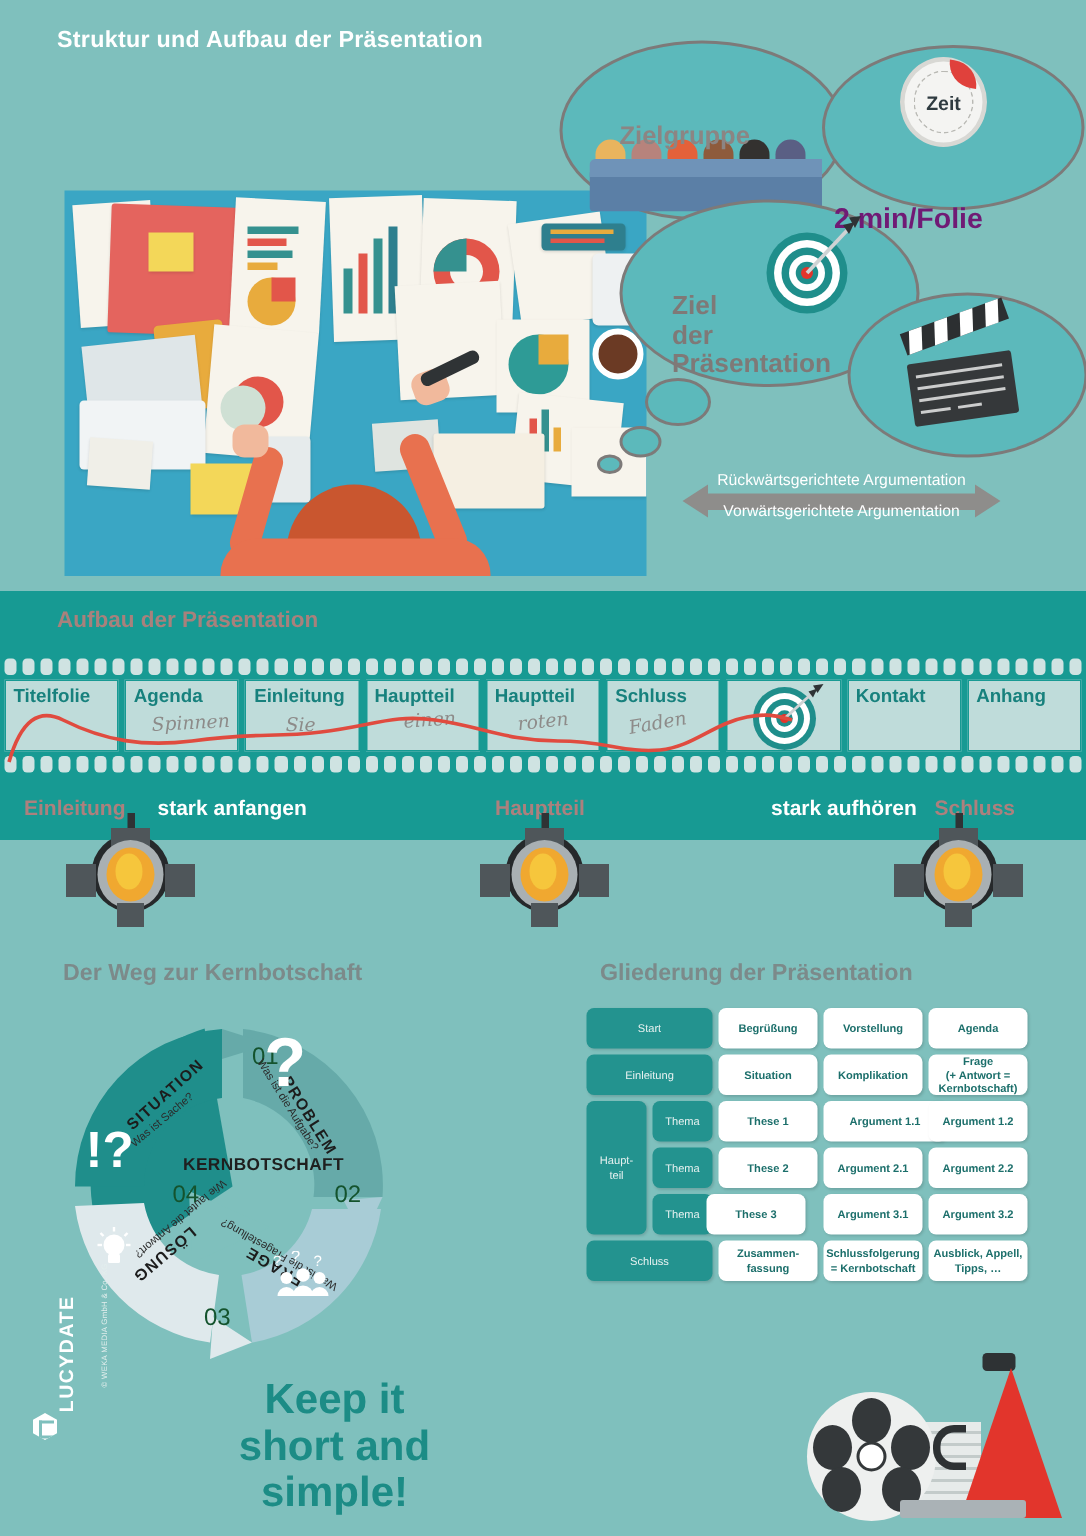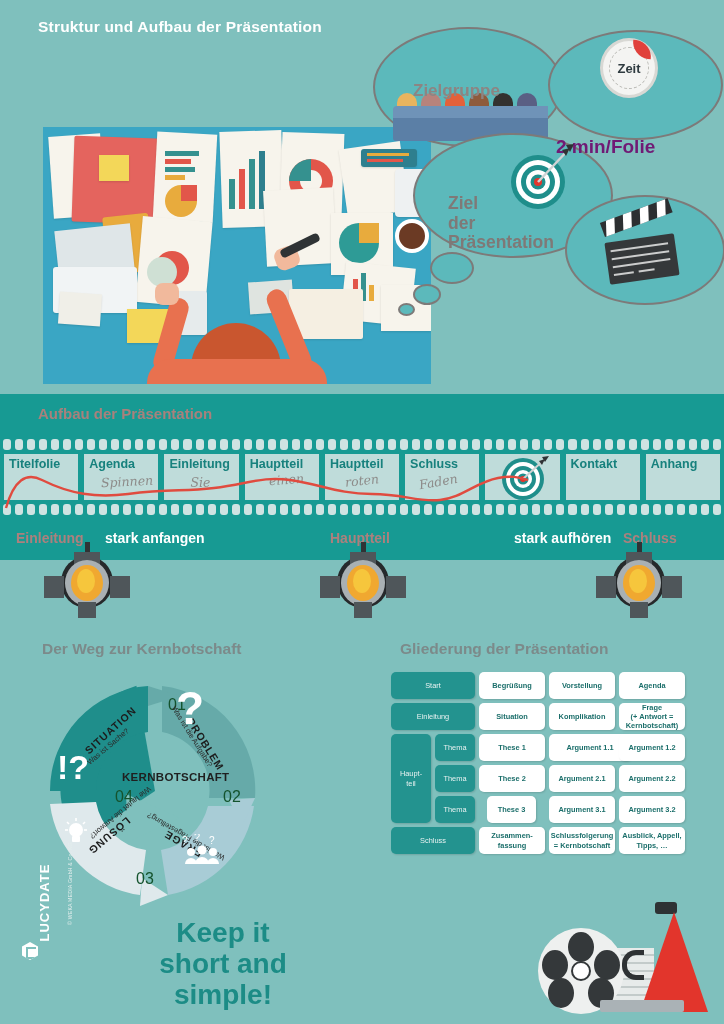--- a/index.html
+++ b/index.html
@@ -280,20 +280,27 @@
       <div class="clap-line" style="left:30px;top:32px;width:16px;"></div>
     </div>
     <div class="clap-top">
       <div class="clap-stripe" style="left:4px;"></div>
       <div class="clap-stripe" style="left:22px;"></div>
       <div class="clap-stripe" style="left:40px;"></div>
       <div class="clap-stripe" style="left:58px;"></div>
     </div>
   </div>
 
+  <div class="argbox">
+    <div class="arrow-bar"></div>
+      <div class="arrow-l"></div>
+      <div class="arrow-r"></div>
+    <div class="arg-t a">Rückwärtsgerichtete Argumentation</div>
+    <div class="arg-t b">Vorwärtsgerichtete Argumentation</div>
+  </div>
 
   <div class="band-aufbau">
     <div class="t">Aufbau der Präsentation</div>
   </div>
 
   <div class="filmstrip">
     <div class="perf top">
       <span></span>
         <span></span>
         <span></span>
@@ -594,21 +601,21 @@
     <div class="cell white" style="left:88px;top:62px;width:66px;height:27px;">These 1</div>
     <div class="cell white" style="left:158px;top:62px;width:82px;height:27px;">Argument 1.1</div>
     <div class="cell white" style="left:228px;top:62px;width:66px;height:27px;">Argument 1.2</div>
 
     <div class="cell teal" style="left:44px;top:93px;width:40px;height:27px;">Thema</div>
     <div class="cell white" style="left:88px;top:93px;width:66px;height:27px;">These 2</div>
     <div class="cell white" style="left:158px;top:93px;width:66px;height:27px;">Argument 2.1</div>
     <div class="cell white" style="left:228px;top:93px;width:66px;height:27px;">Argument 2.2</div>
 
     <div class="cell teal" style="left:44px;top:124px;width:40px;height:27px;">Thema</div>
-    <div class="cell white" style="left:96px;top:124px;width:49px;height:27px;">These 3</div>
+    <div class="cell white" style="left:80px;top:124px;width:66px;height:27px;">These 3</div>
     <div class="cell white" style="left:158px;top:124px;width:66px;height:27px;">Argument 3.1</div>
     <div class="cell white" style="left:228px;top:124px;width:66px;height:27px;">Argument 3.2</div>
 
     <div class="cell teal" style="left:0;top:155px;width:84px;height:27px;">Schluss</div>
     <div class="cell white" style="left:88px;top:155px;width:66px;height:27px;white-space:pre-line;">Zusammen-fassung</div>
     <div class="cell white" style="left:158px;top:155px;width:66px;height:27px;white-space:pre-line;">Schlussfolgerung
 = Kernbotschaft</div>
     <div class="cell white" style="left:228px;top:155px;width:66px;height:27px;white-space:pre-line;">Ausblick, Appell,
 Tipps, …</div>
   </div>

